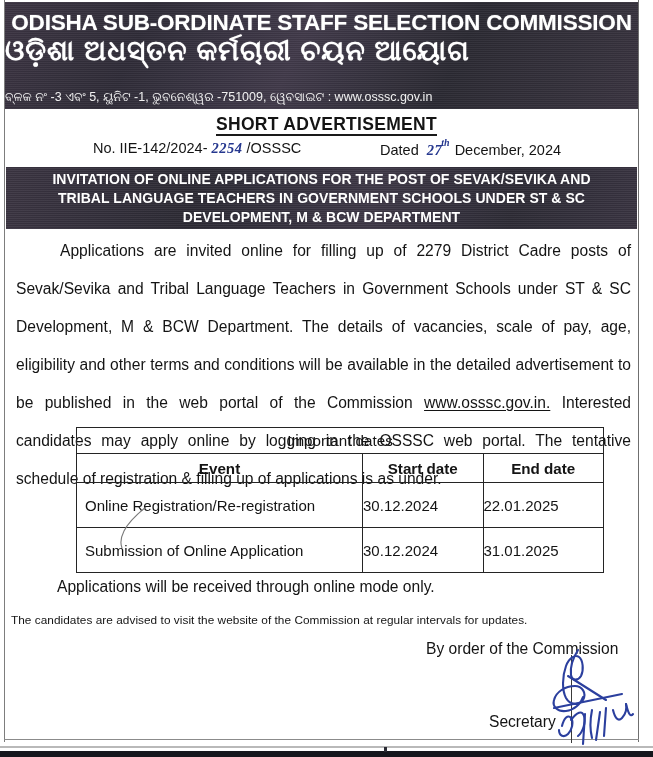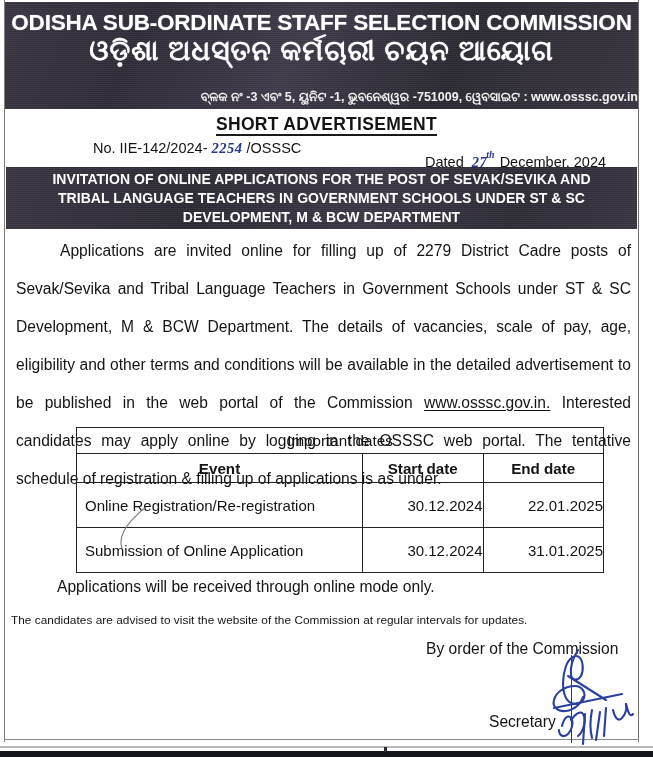--- a/index.html
+++ b/index.html
@@ -88,36 +88,36 @@
     font-size: 22.5px;
     letter-spacing: -0.2px;
     white-space: nowrap;
     font-family: "Liberation Sans", sans-serif;
     text-shadow: 0 0 1px rgba(255,255,255,0.55);
     z-index: 2;
   }
   .masthead-od {
     position: absolute;
     left: 0; right: 0; top: 33px;
-    text-align: center;
+    text-align: left;
     color: #ffffff;
     font-weight: bold;
     font-size: 28px;
     white-space: nowrap;
     letter-spacing: 1px;
     font-family: "Liberation Sans", sans-serif;
     text-shadow: 0 0 1px rgba(255,255,255,0.5);
     z-index: 2;
   }
   .masthead-addr {
     position: absolute;
     left: 0; right: 0; top: 88px;
-    text-align: right;
+    text-align: left;
     color: #f2f2f2;
-    font-weight: bold;
+    font-weight: normal;
     font-size: 12.5px;
     white-space: nowrap;
     font-family: "Liberation Sans", sans-serif;
     z-index: 2;
   }
 
   
   .short-adv {
     position: absolute;
     left: 0; right: 0; top: 114px;
@@ -139,23 +139,22 @@
     height: 22px;
     font-size: 14.5px;
   }
   .ref-no {
     position: absolute;
     left: 88px; top: 0px;
     white-space: nowrap;
   }
   .ref-date {
     position: absolute;
-    left: 375px; top: 12px;
-    white-space: nowrap;
-    margin-left: 45px;
+    left: 375px; top: 0px;
+    white-space: nowrap;
   }
   .ink {
     color: #26388f;
     font-family: "Liberation Serif", serif;
     font-style: italic;
     font-weight: bold;
     letter-spacing: 0.5px;
   }
   .ink-sup {
     color: #26388f;
@@ -245,21 +244,21 @@
   }
   .tbl .t-event {
     height: 44px;
     padding-left: 8px;
     text-align: left;
     font-size: 15px;
     margin-top: 16px;
   }
   .tbl .t-date {
     height: 44px;
-    text-align: right;
+    text-align: left;
     font-size: 15px;
   }
   .col-event { width: 287px; }
   .col-start { width: 120px; }
   .col-end   { width: 120px; margin-top: 40px; }
 
   
   .squiggle {
     position: absolute;
     left: 110px; top: 505px;

